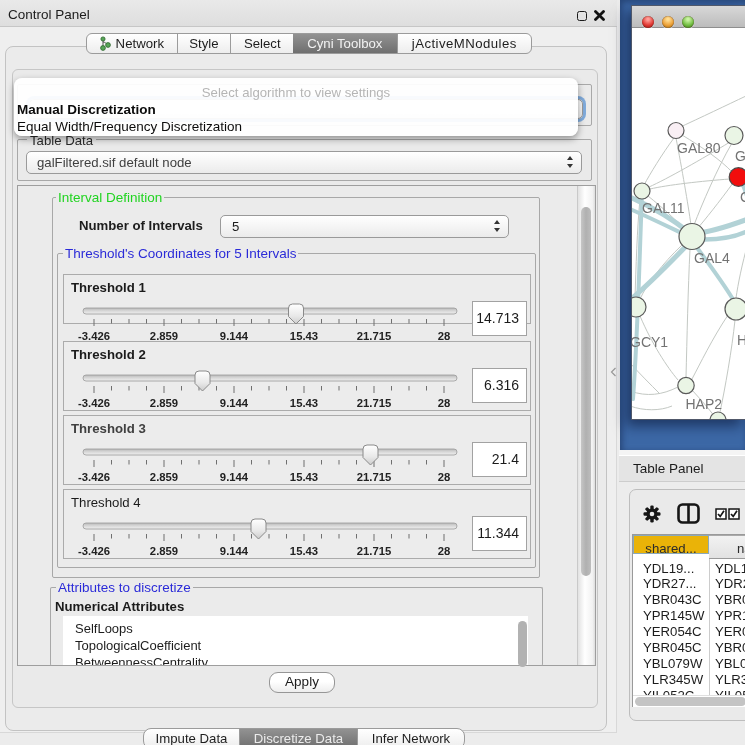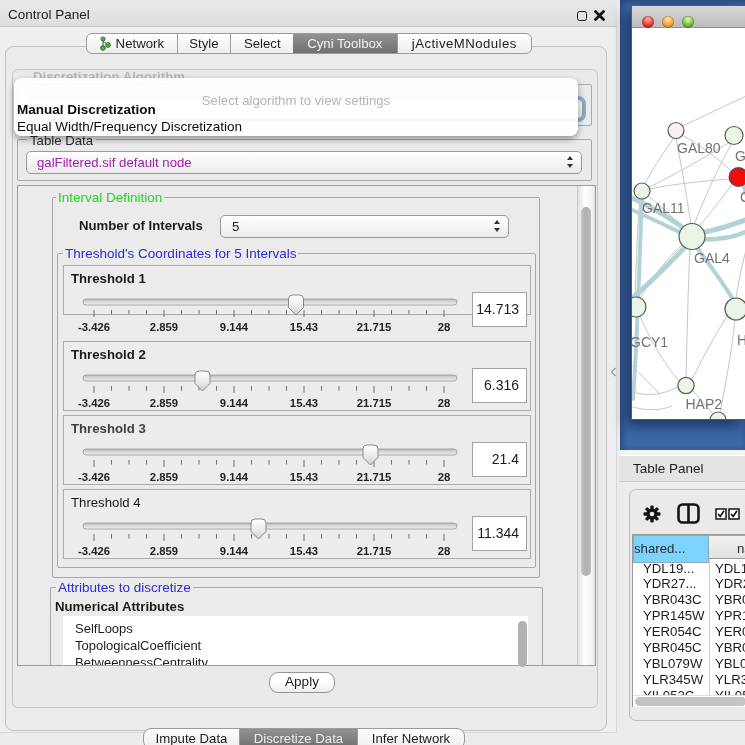--- a/index.html
+++ b/index.html
@@ -24,41 +24,40 @@
             <circle cx="3" cy="3" r="2.1" fill="#56a556" stroke="#2c642c" stroke-width="0.8"></circle>
             <circle cx="8" cy="9" r="2.4" fill="#56a556" stroke="#2c642c" stroke-width="0.8"></circle>
             <circle cx="3" cy="12" r="2.4" fill="#56a556" stroke="#2c642c" stroke-width="0.8"></circle>
           </svg>Network</div>
 <div style="height:100%;width:54px;border-right:1px solid #9b9b9b;display:flex;align-items:center;justify-content:center;font-size:13.2px;color:#1d1d1d;">Style</div>
 <div style="height:100%;width:62px;;display:flex;align-items:center;justify-content:center;font-size:13.2px;color:#1d1d1d;">Select</div>
 <div style="height:100%;width:104px;background:linear-gradient(#929292,#6f6f6f);display:flex;align-items:center;justify-content:center;font-size:13.2px;color:#f2f2f2;">Cyni Toolbox</div>
 <div style="height:100%;width:135px;border-left:1px solid #9b9b9b;letter-spacing:0.45px;display:flex;align-items:center;justify-content:center;font-size:13.2px;color:#1d1d1d;">jActiveMNodules</div>
 </div>
 <div class="ab" style="left:17px;top:84px;width:575px;height:42px;border:1px solid #a8a8a8;border-radius:2px;"></div>
-<div class="txt" style="left:33px;top:69px;font-size:13.2px;font-weight:bold;color:#b9b9b9;">Discretization Algorithm</div>
 <div class="ab" style="left:29px;top:99px;width:554px;height:20px;background:linear-gradient(#fcfcfc,#ececec);border:1px solid #9a9a9a;border-radius:5px;box-shadow:0 0 0 3px rgba(92,150,214,0.75);"></div>
 <div class="ab" style="left:17px;top:139px;width:575px;height:42px;border:1px solid #a8a8a8;border-radius:2px;"></div>
 <div class="txt" style="left:27px;top:133px;font-size:13.2px;color:#2b2b2b;background:#eaeaea;padding:0 3px;">Table Data</div>
 <div class="ab" style="left:26px;top:151px;width:556px;height:23px;background:linear-gradient(#ffffff,#ebebeb);border:1px solid #9a9a9a;border-radius:5px;"></div>
-<div class="txt" style="left:37px;top:155px;font-size:13.2px;color:#a21caf;">galFiltered.sif default node</div>
+<div class="txt" style="left:37px;top:155px;font-size:13.2px;color:#404040;">galFiltered.sif default node</div>
 <div class="ab" style="left:567px;top:156px;width:0;height:0;border-left:3.6px solid transparent;border-right:3.6px solid transparent;border-bottom:4.6px solid #333;"></div>
 <div class="ab" style="left:567px;top:164px;width:0;height:0;border-left:3.6px solid transparent;border-right:3.6px solid transparent;border-top:4.6px solid #333;"></div>
 <div class="ab" style="left:17px;top:185px;width:579px;height:481px;background:#ebebeb;border:1px solid #9e9e9e;"></div>
 <div class="ab" style="left:577px;top:186px;width:18px;height:479px;background:linear-gradient(90deg,#e2e2e2,#ffffff 40%,#f2f2f2 85%,#dddddd);border-left:1px solid #c9c9c9;"></div>
 <div class="ab" style="left:581px;top:207px;width:10px;height:369px;border-radius:5px;background:linear-gradient(90deg,#c6c6c6,#b0b0b0 50%,#bdbdbd);"></div>
 <div class="ab" style="left:52px;top:197px;width:488px;height:381px;border:1px solid #a8a8a8;border-radius:2px;"></div>
 <div class="txt" style="left:56px;top:190px;font-size:13.5px;color:#21d421;background:#ebebeb;padding:0 2px;">Interval Definition</div>
 <div class="txt" style="left:79px;top:218px;width:130px;text-align:left;font-size:13.2px;font-weight:bold;color:#1d1d1d;">Number of Intervals</div>
 <div class="ab" style="left:220px;top:215px;width:289px;height:23px;background:linear-gradient(#ffffff,#ebebeb);border:1px solid #9a9a9a;border-radius:5px;"></div>
 <div class="txt" style="left:232px;top:219px;font-size:13.2px;color:#1d1d1d;">5</div>
 <div class="ab" style="left:494px;top:220px;width:0;height:0;border-left:3.6px solid transparent;border-right:3.6px solid transparent;border-bottom:4.6px solid #333;"></div>
 <div class="ab" style="left:494px;top:228px;width:0;height:0;border-left:3.6px solid transparent;border-right:3.6px solid transparent;border-top:4.6px solid #333;"></div>
 <div class="ab" style="left:57px;top:253px;width:479px;height:315px;border:1px solid #a8a8a8;border-radius:2px;"></div>
 <div class="txt" style="left:63px;top:246px;font-size:13.5px;color:#2b2bd8;background:#ebebeb;padding:0 2px;">Threshold's Coordinates for 5 Intervals</div>
-<div class="ab" style="left:63px;top:265px;width:468px;height:50px;background:#ececec;border:1px solid #ababab;">
+<div class="ab" style="left:63px;top:274px;width:468px;height:50px;background:#ececec;border:1px solid #ababab;">
 <div class="txt" style="left:7px;top:5px;font-size:13.2px;font-weight:bold;color:#1b1b1b;">Threshold 1</div>
 <svg class="ab" style="left:0;top:0;" width="468" height="70">
 <defs>
             <linearGradient id="tg0" x1="0" y1="0" x2="0" y2="1">
               <stop offset="0" stop-color="#b9b9b9"></stop>
               <stop offset="0.5" stop-color="#d9d9d9"></stop>
               <stop offset="1" stop-color="#efefef"></stop>
             </linearGradient>
             <linearGradient id="th0" x1="0" y1="0" x2="0" y2="1">
               <stop offset="0" stop-color="#ffffff"></stop>
@@ -332,21 +331,21 @@
     </svg>
 <svg class="ab" style="left:715px;top:508px;" width="12" height="12">
       <rect x="1" y="1" width="10" height="10" fill="#fff" stroke="#161616" stroke-width="1.5"></rect>
       <path d="M3,6 L5.2,8.4 L9,2.8" stroke="#161616" stroke-width="1.7" fill="none"></path>
     </svg>
 <svg class="ab" style="left:728px;top:508px;" width="12" height="12">
       <rect x="1" y="1" width="10" height="10" fill="#fff" stroke="#161616" stroke-width="1.5"></rect>
       <path d="M3,6 L5.2,8.4 L9,2.8" stroke="#161616" stroke-width="1.7" fill="none"></path>
     </svg>
 <div class="ab" style="left:632px;top:534px;width:113px;height:173px;background:#ffffff;border-left:1px solid #9a9a9a;border-top:1px solid #9a9a9a;overflow:hidden;">
-<div class="ab" style="left:0;top:0;width:76px;height:28px;background:#7dd3fc;border:1px solid #8aa9bb;font-size:13.2px;color:#2b2b2b;line-height:26px;">shared...</div>
+<div class="ab" style="left:0;top:0;width:76px;height:19px;background:#eab308;border:1px solid #8aa9bb;font-size:13.2px;color:#2b2b2b;text-align:center;line-height:26px;">shared...</div>
 <div class="ab" style="left:76px;top:0;width:37px;height:24px;background:linear-gradient(#f2f2f2,#e2e2e2);border-top:1px solid #aaa;border-bottom:1px solid #9a9a9a;font-size:13.2px;color:#2b2b2b;padding-left:28px;line-height:26px;">name</div>
 <div class="txt" style="left:10px;top:25.5px;font-size:13.2px;color:#1d1d1d;">YDL19...</div>
 <div class="txt" style="left:82px;top:25.5px;font-size:13.2px;color:#1d1d1d;">YDL19</div>
 <div class="txt" style="left:10px;top:41.45px;font-size:13.2px;color:#1d1d1d;">YDR27...</div>
 <div class="txt" style="left:82px;top:41.45px;font-size:13.2px;color:#1d1d1d;">YDR27</div>
 <div class="txt" style="left:10px;top:57.4px;font-size:13.2px;color:#1d1d1d;">YBR043C</div>
 <div class="txt" style="left:82px;top:57.4px;font-size:13.2px;color:#1d1d1d;">YBR04</div>
 <div class="txt" style="left:10px;top:73.35px;font-size:13.2px;color:#1d1d1d;">YPR145W</div>
 <div class="txt" style="left:82px;top:73.35px;font-size:13.2px;color:#1d1d1d;">YPR14</div>
 <div class="txt" style="left:10px;top:89.3px;font-size:13.2px;color:#1d1d1d;">YER054C</div>
@@ -357,15 +356,15 @@
 <div class="txt" style="left:82px;top:121.19999999999999px;font-size:13.2px;color:#1d1d1d;">YBL07</div>
 <div class="txt" style="left:10px;top:137.14999999999998px;font-size:13.2px;color:#1d1d1d;">YLR345W</div>
 <div class="txt" style="left:82px;top:137.14999999999998px;font-size:13.2px;color:#1d1d1d;">YLR34</div>
 <div class="txt" style="left:10px;top:153.1px;font-size:13.2px;color:#1d1d1d;">YIL052C</div>
 <div class="txt" style="left:82px;top:153.1px;font-size:13.2px;color:#1d1d1d;">YIL05</div>
 <div class="ab" style="left:76px;top:24px;width:1px;height:149px;background:#cccccc;"></div>
 <div class="ab" style="left:0;top:160px;width:113px;height:13px;background:#ffffff;border-top:1px solid #e0e0e0;"></div>
 <div class="ab" style="left:2px;top:162px;width:111px;height:9px;border-radius:4.5px;background:#c4c4c4;"></div>
 </div>
 <div class="ab" style="left:14px;top:78px;width:564px;height:58px;background:rgba(255,255,255,0.94);border-radius:8px;box-shadow:0 3px 7px rgba(0,0,0,0.38);"></div>
-<div class="txt" style="left:14px;top:85px;width:564px;text-align:center;font-size:13.2px;color:#b5b5b5;margin-top:8px;">Select algorithm to view settings</div>
+<div class="txt" style="left:14px;top:85px;width:564px;text-align:center;font-size:13.2px;color:#b5b5b5;">Select algorithm to view settings</div>
 <div class="txt" style="left:17px;top:102px;font-size:13.5px;font-weight:bold;color:#0c0c0c;">Manual Discretization</div>
 <div class="txt" style="left:17px;top:119px;font-size:13.5px;color:#0c0c0c;">Equal Width/Frequency Discretization</div>
 </div>
 </body></html>

